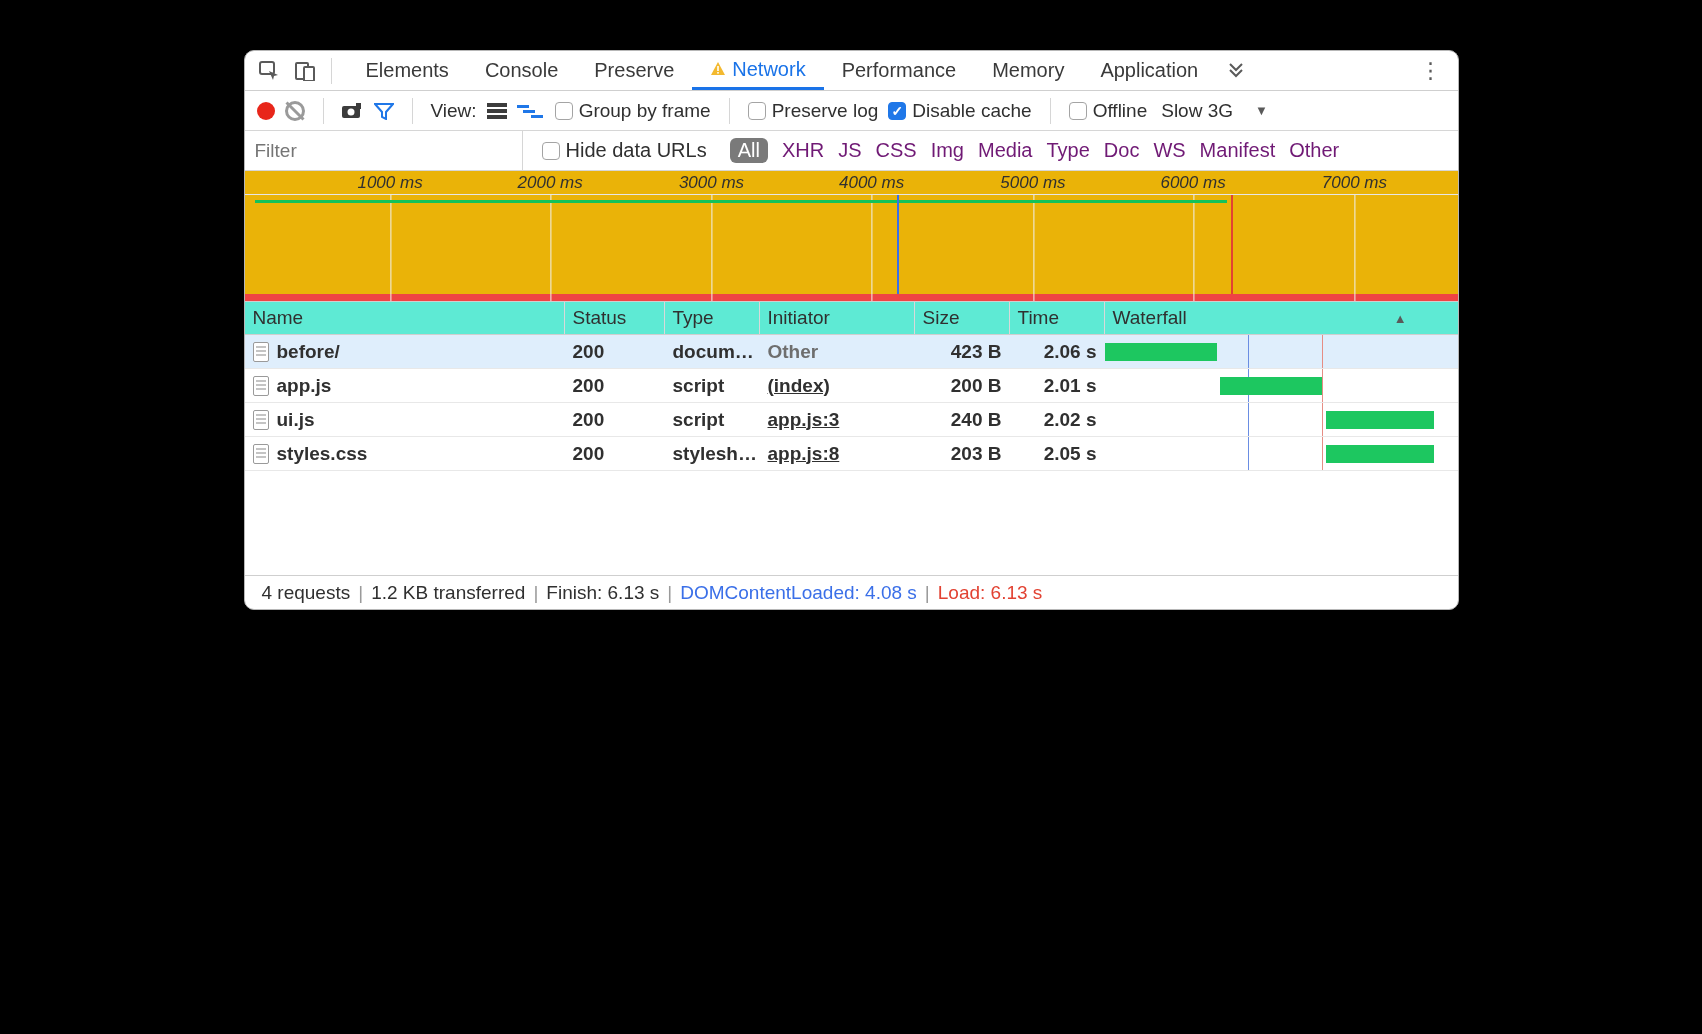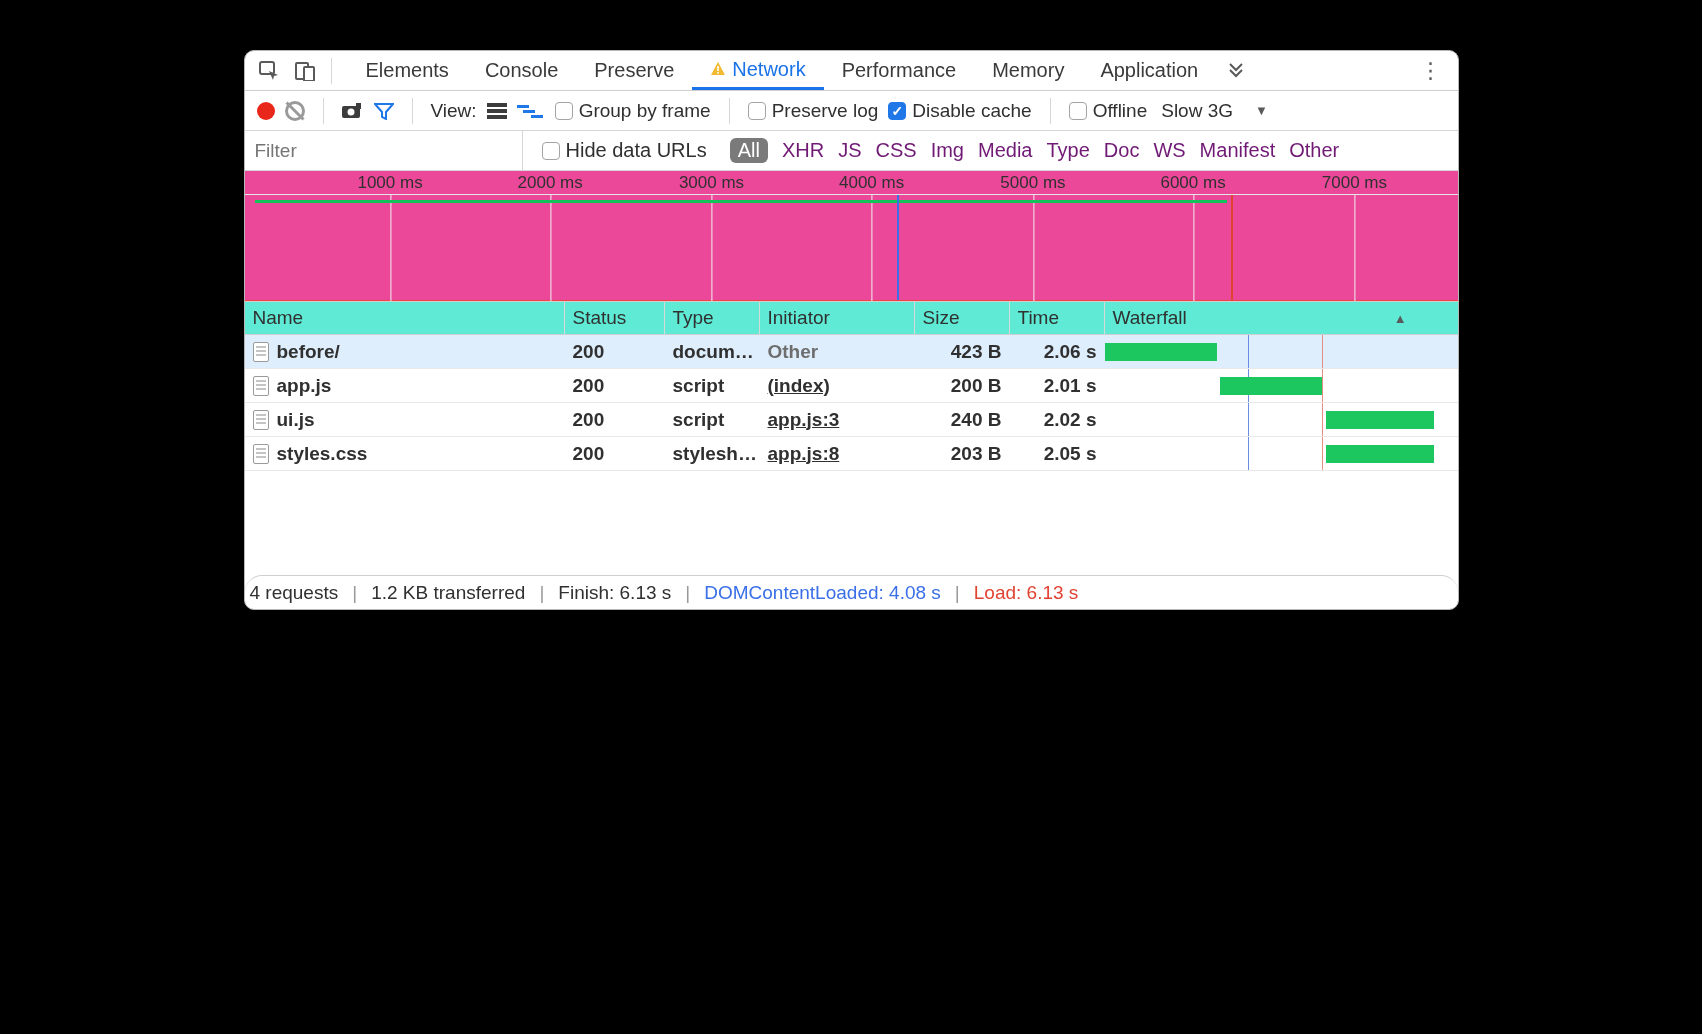--- a/index.html
+++ b/index.html
@@ -151,23 +151,24 @@
   }
   .type-filters { display: flex; align-items: center; gap: 14px; margin-left: 4px; }
   .type-filters .tf { cursor: pointer; color: #701a75; }
   .type-filters .tf.active {
     background: #7a7a7a; color: #fff; border-radius: 6px; padding: 1px 8px;
   }
 
   
   .timeline {
     height: 130px;
-    border-bottom: 1px solid #ef4444;
-    position: relative;
-    background: #ec4899;
+    border-bottom: 7px solid #ef4444;
+    position: relative;
+    background: #eab308;
+    font-style: italic;
   }
   .ticks {
     position: absolute; top: 0; left: 0; right: 0; height: 24px;
     border-bottom: 1px solid #e6e6e6;
   }
   .tick { position: absolute; top: 2px; font-size: 17px; color: #303030; transform: translateX(-50%); }
   .tick:before { content:""; position:absolute; top:22px; left:50%; width:1px; height:108px; background:#f0f0f0; }
   .overview-line {
     position: absolute; top: 29px; left: 10px; right: 10px; height: 3px;
     background: #14c25a;
@@ -215,25 +216,24 @@
   .wf-grid .wfv { position:absolute; top:0; bottom:0; width:1px; }
   .wf-bar {
     position:absolute; top:8px; height:18px; background:#1dc760;
   }
 
   
   .statusbar {
     height: 34px;
     border-top: 1px solid #cfcfcf;
     display: flex; align-items: center;
-    padding: 0 5px;
+    padding: 0 17px;
     font-size: 19px;
-    gap: 14px;
+    gap: 8px;
     color: #303030;
-    border-radius: 17px;
   }
   .statusbar .sep { color: #9a9a9a; }
   .statusbar .blue { color: #3a6fe8; }
   .statusbar .red  { color: #e24232; }
 </style>
 </head>
 <body>
 
 <div class="window">
 

